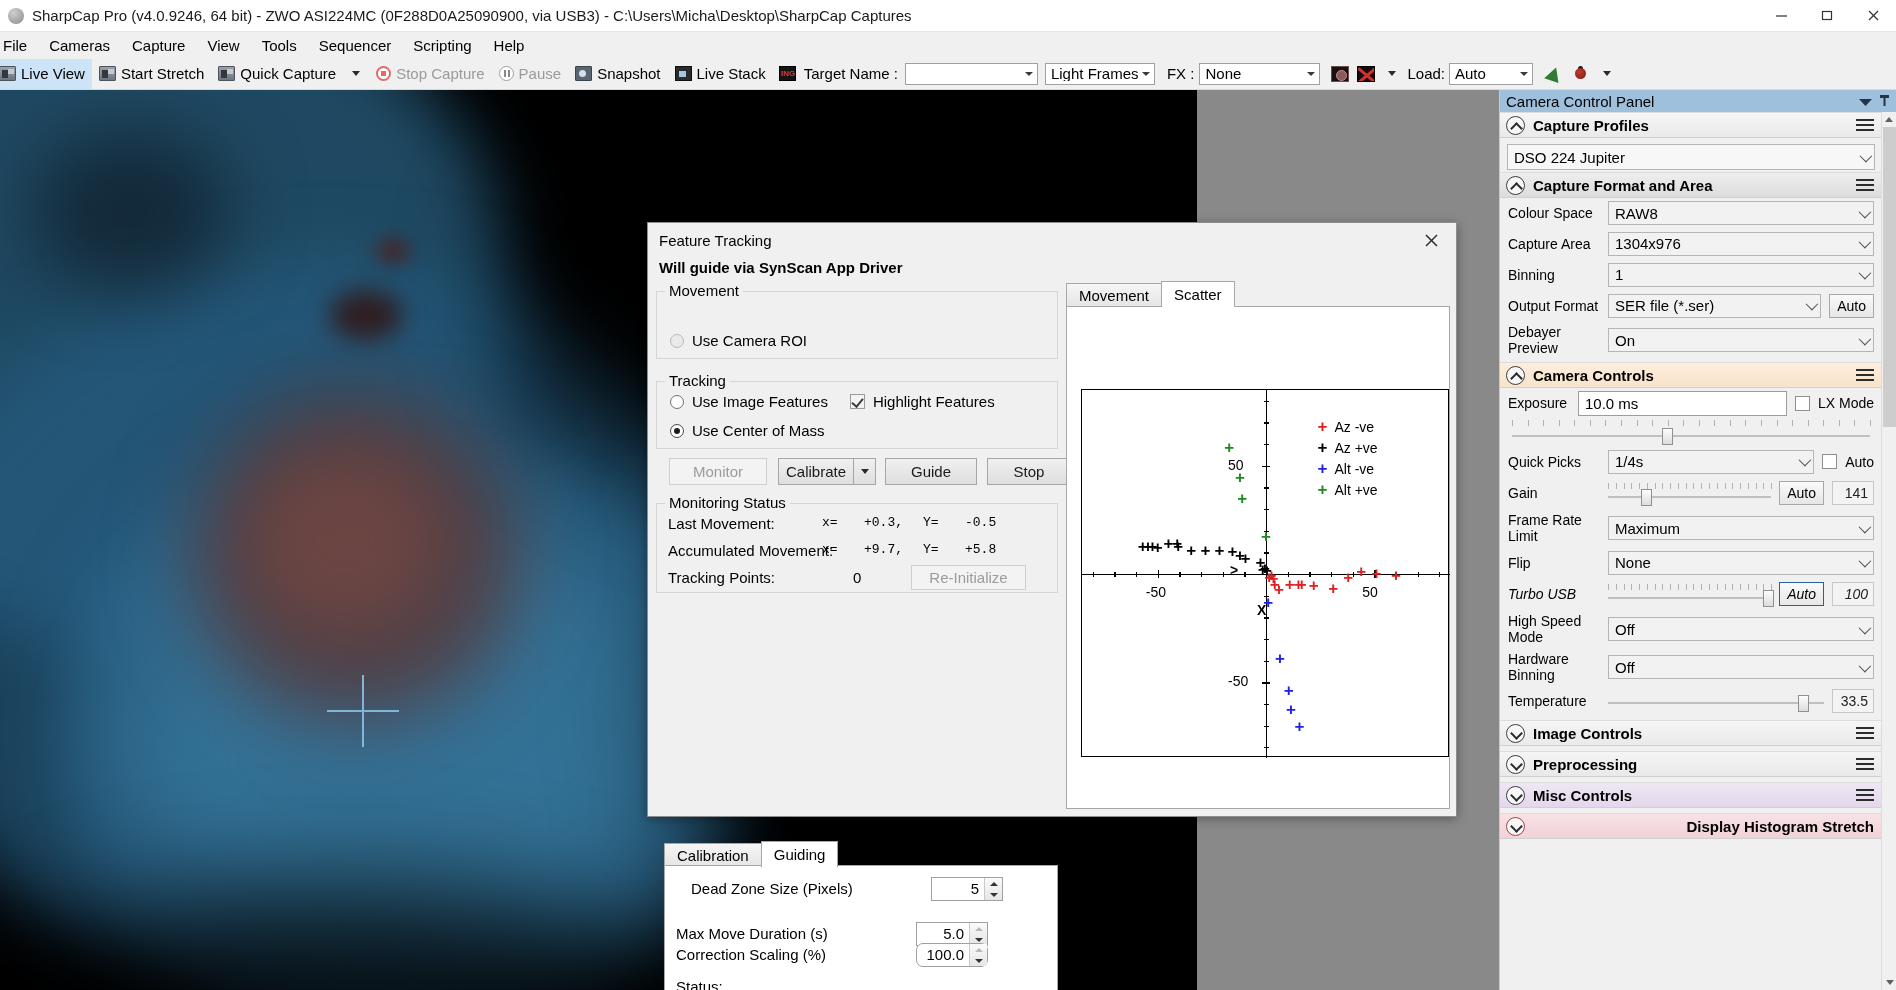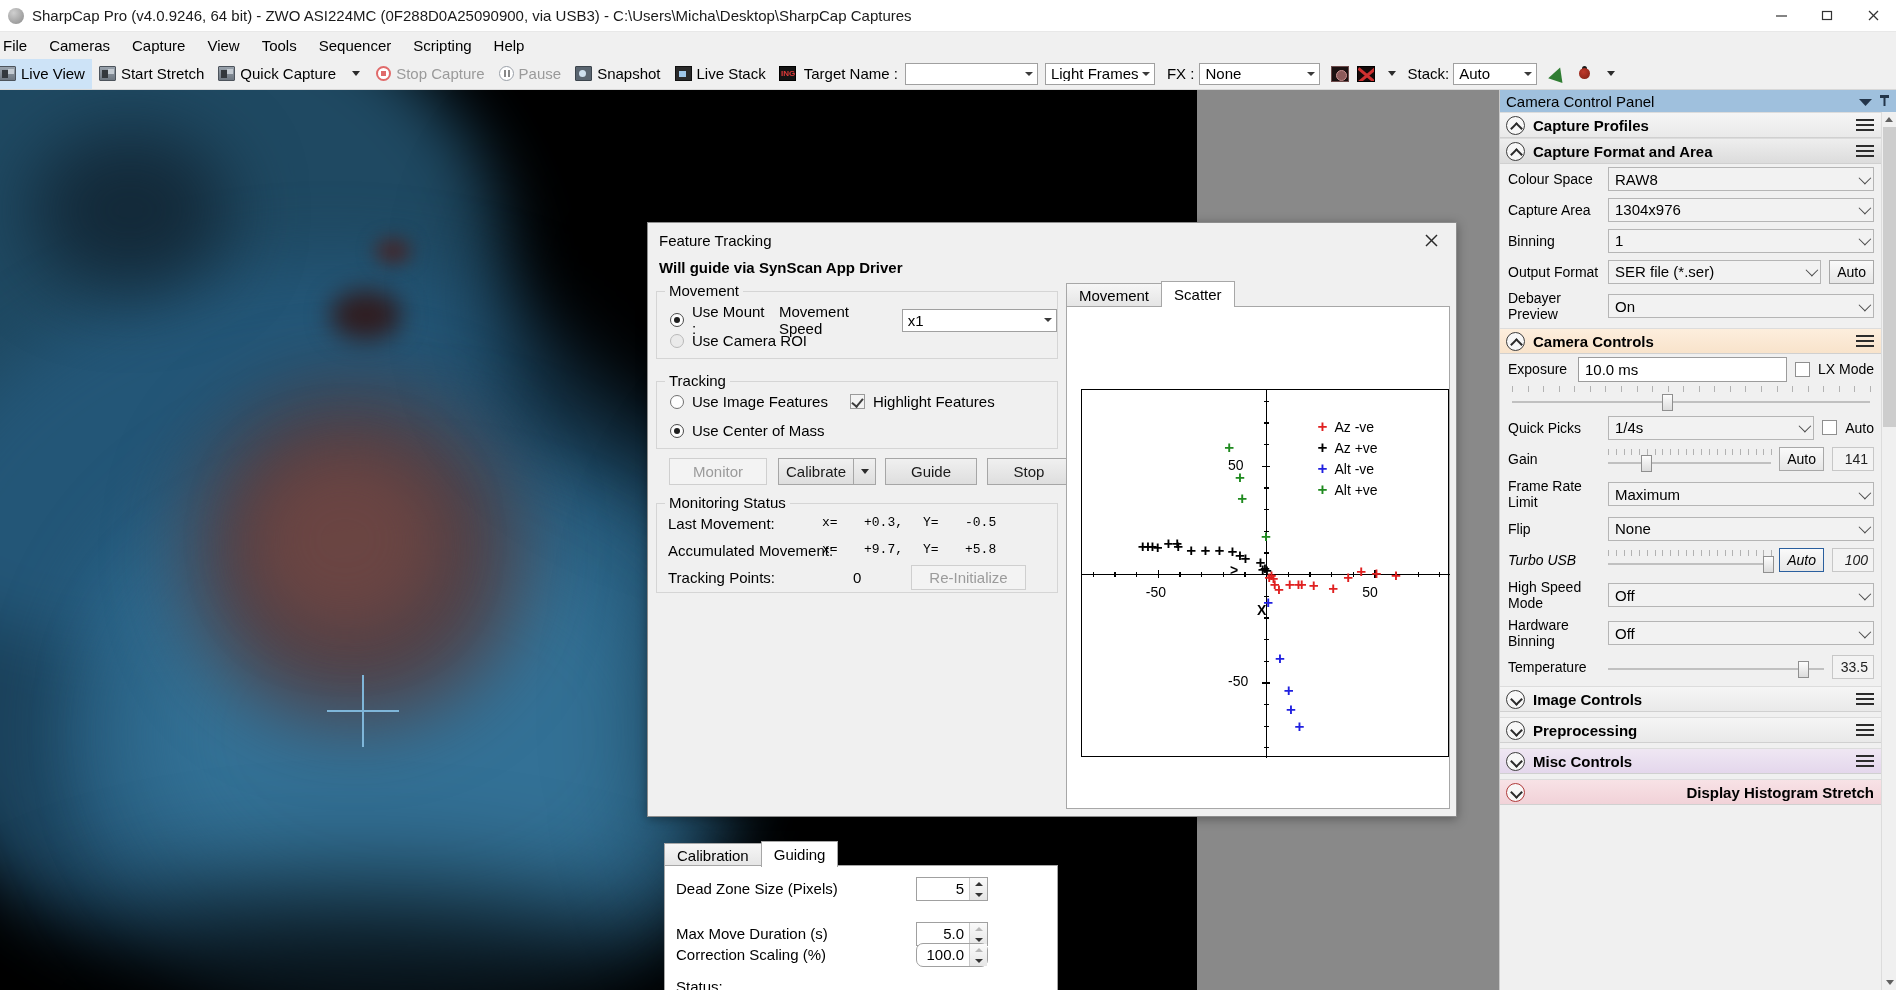--- a/index.html
+++ b/index.html
@@ -289,21 +289,21 @@
   <div class="tb-item" style="padding:0 4px;">
     <span class="ic ic-redsq"></span>
   </div>
   <div class="tb-item" style="padding:0 4px;">
     <span class="ic ic-xsq"></span>
   </div>
   <div class="tb-item" style="padding:0 9px;">
     <span class="caret-sm"></span>
   </div>
   <div class="tb-item" style="padding:0 4px 0 2px;">
-    <span class="tb-lbl">Stack:</span>
+    <span class="tb-lbl">Load:</span>
   </div>
   <div class="combo" style="width:84px;margin-right:7px;">
     <span class="cval">Auto</span>
     <span class="carr">
         <i></i>
       </span>
   </div>
   <div class="tb-item" style="padding:0 5px;">
     <span class="ic ic-green"></span>
   </div>
@@ -342,31 +342,20 @@
           <line x1="13" y1="2" x2="2" y2="13" stroke="#2a2a2a" stroke-width="1.5"></line>
         </svg>
     </span>
   </div>
   <div id="dlg-sub">Will guide via SynScan App Driver</div>
 
   <div id="dlg-left">
 
     <div class="grp" style="left:0;top:10px;width:402px;height:68px;">
       <span class="lg">Movement</span>
-      <div class="row" style="position:absolute;left:13px;top:11px;">
-        <span class="rad on"></span>
-        <span>Use Mount :</span>
-        <span style="margin-left:4px;">Movement Speed</span>
-        <span class="combo" style="width:167px;height:23px;margin-left:6px;">
-          <span class="cval">x1</span>
-          <span class="carr">
-              <i></i>
-            </span>
-        </span>
-      </div>
       <div class="row" style="position:absolute;left:13px;top:40px;">
         <span class="rad off"></span>
         <span>Use Camera ROI</span>
       </div>
     </div>
 
     <div class="grp" style="left:0;top:100px;width:402px;height:68px;">
       <span class="lg">Tracking</span>
       <div class="row" style="position:absolute;left:13px;top:11px;">
         <span class="rad"></span>
@@ -427,21 +416,21 @@
     </div>
     <div class="tabstrip" style="position:absolute;left:8px;top:560px;">
       <div class="tab">
         <span>Calibration</span>
       </div>
       <div class="tab act">
         <span>Guiding</span>
       </div>
     </div>
     <div class="tabbody" style="position:absolute;left:8px;top:585px;width:394px;height:180px;">
-      <div style="position:absolute;left:11px;top:14px;width:370px;">
+      <div style="position:absolute;left:26px;top:14px;width:370px;">
         <span>Dead Zone Size (Pixels)</span>
         <span class="spin" style="position:absolute;left:240px;top:-3px;width:72px;">
           <span class="sv">5</span>
           <span class="sb">
             <span class="up">
                 <i></i>
               </span>
             <span class="dn">
                 <i></i>
               </span>
@@ -619,20 +608,26 @@
 
     <div class="sect-hdr pale">
       <span class="chev"></span>
       <span>Capture Profiles</span>
       <span class="ham">
           <span></span>
           <span></span>
           <span></span>
         </span>
     </div>
+    <div style="padding:6px 7px 2px 7px;">
+      <div class="dkcombo" style="height:26px;background:#f7f7f7;">
+        <span class="kv">DSO 224 Jupiter</span>
+        <span class="kc"></span>
+      </div>
+    </div>
 
     <div class="sect-hdr grey">
       <span class="chev"></span>
       <span>Capture Format and Area</span>
       <span class="ham">
           <span></span>
           <span></span>
           <span></span>
         </span>
     </div>

